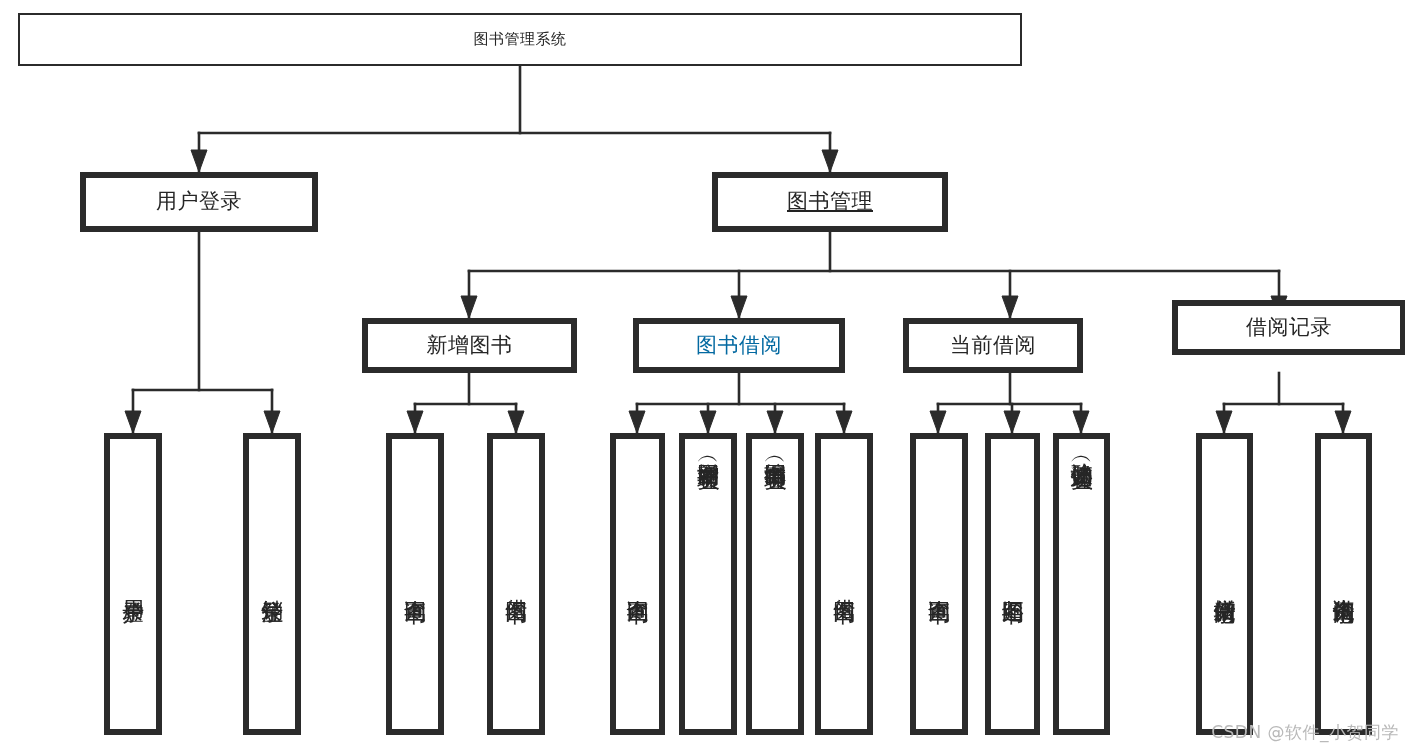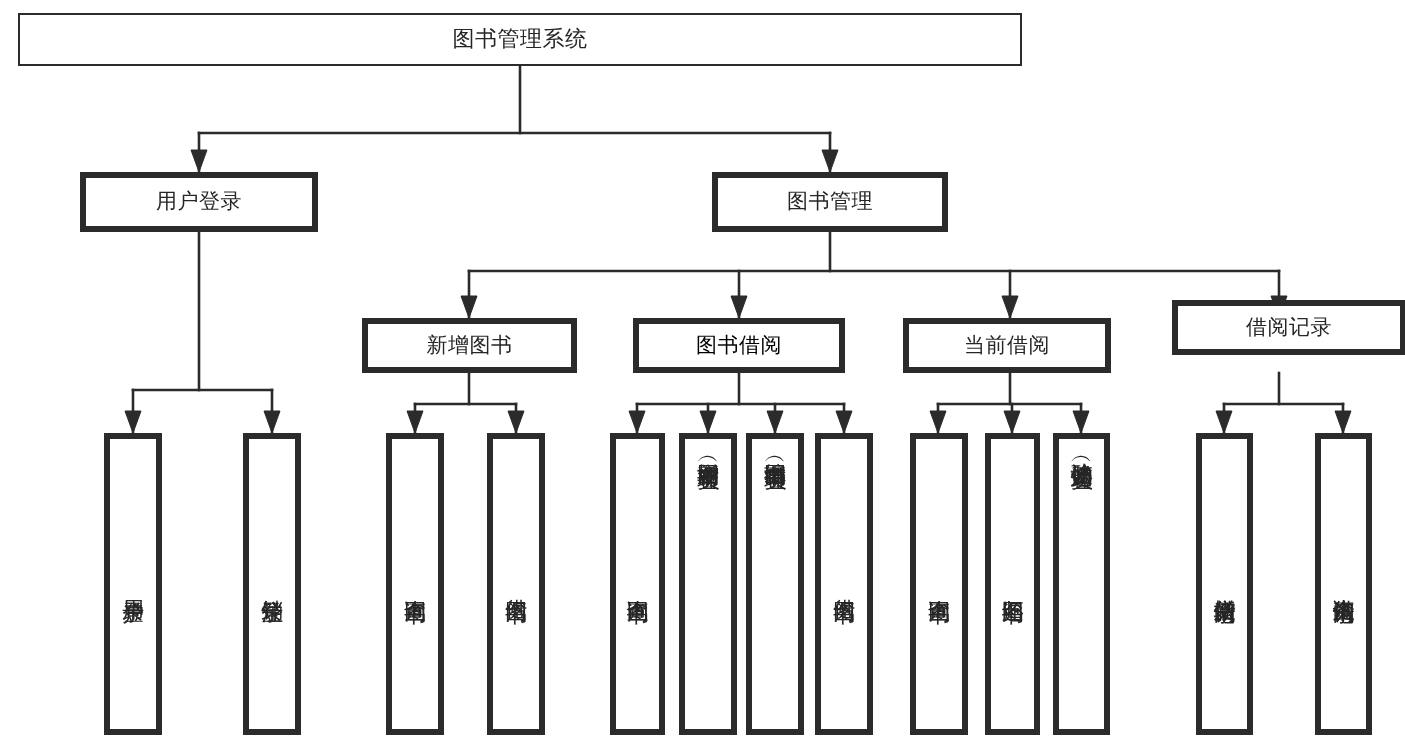--- a/index.html
+++ b/index.html
@@ -42,21 +42,21 @@
   }
   .node-label-h {
     font-size: 21px;
     line-height: 1.1;
     letter-spacing: 0.5px;
     color: #262626;
     white-space: nowrap;
     text-align: center;
   }
   .node-box.level-0 .node-label-h {
-    font-size: 22px;
+    font-size: 15px;
   }
   .node-box.level-1 .node-label-h,
   .node-box.level-2 .node-label-h {
     font-size: 21px;
   }
   
   .node-box.leaf {
     align-items: flex-start;
     justify-content: center;
     padding-top: 6px;
@@ -146,30 +146,30 @@
       <path d="M 1335 411 L 1351 411 L 1343 433 Z" fill="#2b2b2b" stroke="#2b2b2b" stroke-width="1" stroke-linejoin="miter"></path>
     </svg>
 
   <div id="nodes-layer">
       <div class="node-box level-0" style="left: 18px; top: 13px; width: 1004px; height: 53px; border-color: rgb(43, 43, 43);">
         <span class="node-label-h" style="color: rgb(38, 38, 38);">图书管理系统</span>
       </div>
       <div class="node-box level-1" style="left: 80px; top: 172px; width: 238px; height: 60px; border-color: rgb(43, 43, 43);">
         <span class="node-label-h" style="color: rgb(38, 38, 38);">用户登录</span>
       </div>
-      <div class="node-box level-1" style="left: 712px; top: 172px; width: 236px; height: 60px; border-color: rgb(43, 43, 43);">
+      <div class="node-box level-1" style="left: 712px; top: 172px; width: 236px; height: 60px; border-color: rgb(43, 43, 43); text-decoration: underline;">
         <span class="node-label-h" style="color: rgb(38, 38, 38);">图书管理</span>
       </div>
       <div class="node-box level-2" style="left: 362px; top: 318px; width: 215px; height: 55px; border-color: rgb(43, 43, 43);">
         <span class="node-label-h" style="color: rgb(38, 38, 38);">新增图书</span>
       </div>
       <div class="node-box level-2" style="left: 633px; top: 318px; width: 212px; height: 55px; border-color: rgb(43, 43, 43);">
-        <span class="node-label-h" style="color: #000000;">图书借阅</span>
-      </div>
-      <div class="node-box level-2" style="left: 903px; top: 318px; width: 208px; height: 55px; border-color: rgb(43, 43, 43);">
+        <span class="node-label-h" style="color: #0369a1;">图书借阅</span>
+      </div>
+      <div class="node-box level-2" style="left: 903px; top: 318px; width: 180px; height: 55px; border-color: rgb(43, 43, 43);">
         <span class="node-label-h" style="color: rgb(38, 38, 38);">当前借阅</span>
       </div>
       <div class="node-box level-2" style="left: 1172px; top: 300px; width: 234px; height: 55px; border-color: rgb(43, 43, 43);">
         <span class="node-label-h" style="color: rgb(38, 38, 38);">借阅记录</span>
       </div>
       <div class="node-box level-3 leaf centered" style="left: 104px; top: 433px; width: 58px; height: 302px; border-color: rgb(43, 43, 43);">
         <span class="node-label-v" style="color: rgb(38, 38, 38);">用户登录</span>
       </div>
       <div class="node-box level-3 leaf centered" style="left: 243px; top: 433px; width: 58px; height: 302px; border-color: rgb(43, 43, 43);">
         <span class="node-label-v" style="color: rgb(38, 38, 38);">注销登录</span>
@@ -202,14 +202,15 @@
         <span class="node-label-v" style="color: rgb(38, 38, 38);">确认归还（管理员）</span>
       </div>
       <div class="node-box level-3 leaf centered" style="left: 1196px; top: 433px; width: 57px; height: 302px; border-color: rgb(43, 43, 43);">
         <span class="node-label-v" style="color: rgb(38, 38, 38);">新增借阅记录</span>
       </div>
       <div class="node-box level-3 leaf centered" style="left: 1315px; top: 433px; width: 57px; height: 302px; border-color: rgb(43, 43, 43);">
         <span class="node-label-v" style="color: rgb(38, 38, 38);">查询借阅记录</span>
       </div>
     </div>
 
+  <div id="watermark">CSDN @软件_小贺同学</div>
 
 </div>
 
 </body></html>

